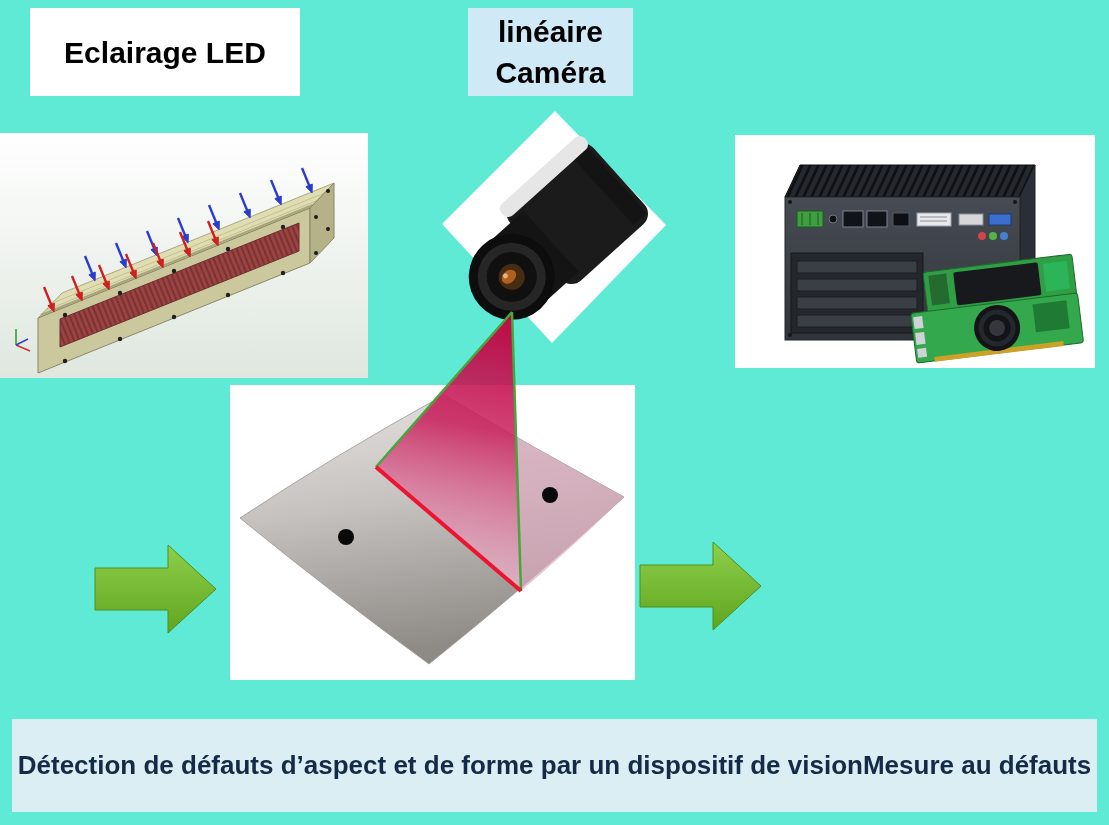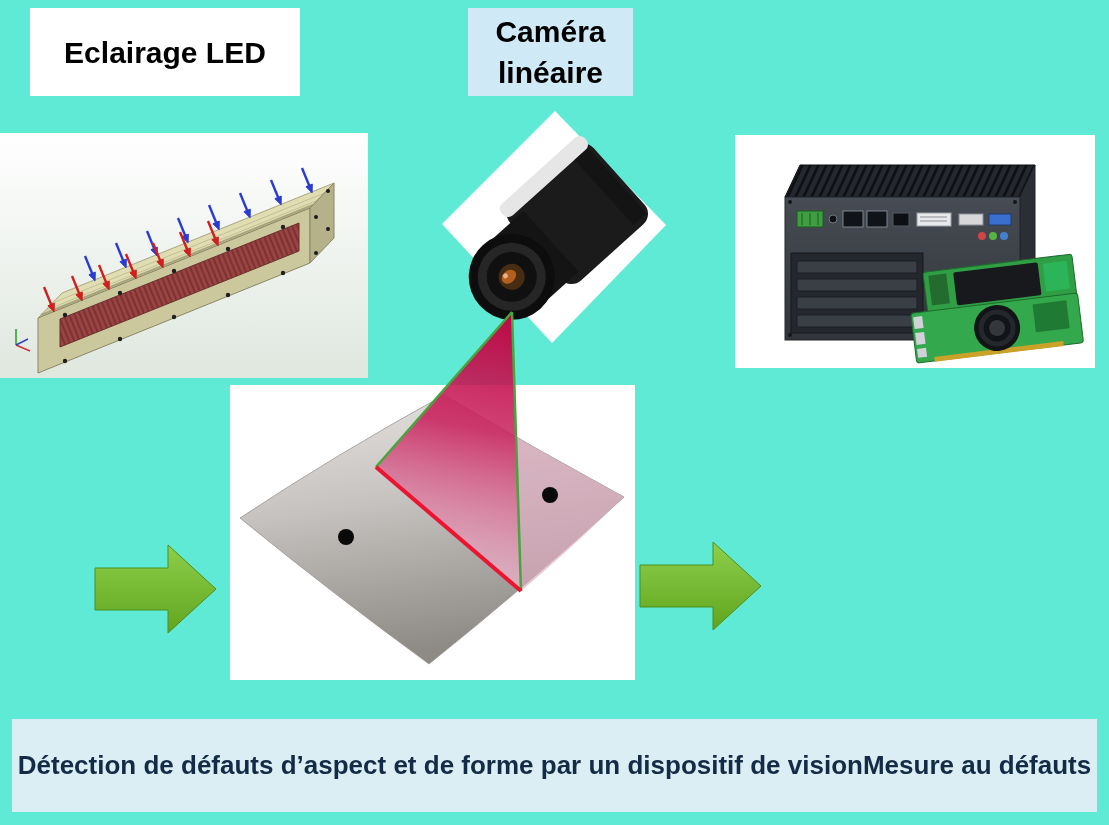--- a/index.html
+++ b/index.html
@@ -26,22 +26,22 @@
 </style>
 </head>
 <body>
 
 <div class="canvas">
 
   <div class="lbl lbl-led">
     <span>Eclairage LED</span>
   </div>
   <div class="lbl lbl-cam">
+    <span>linéaire</span>
     <span>Caméra</span>
-    <span>linéaire</span>
   </div>
 
   <div class="img img-led">
     <svg width="368" height="245" viewBox="0 0 368 245">
       <defs>
         <linearGradient id="ledbg" x1="0" y1="0" x2="0" y2="1">
           <stop offset="0" stop-color="#ffffff"></stop>
             <stop offset="1" stop-color="#dfe7df"></stop>
         </linearGradient>
         <pattern id="ledtex" width="5" height="5" patternUnits="userSpaceOnUse" patternTransform="rotate(-22)">

